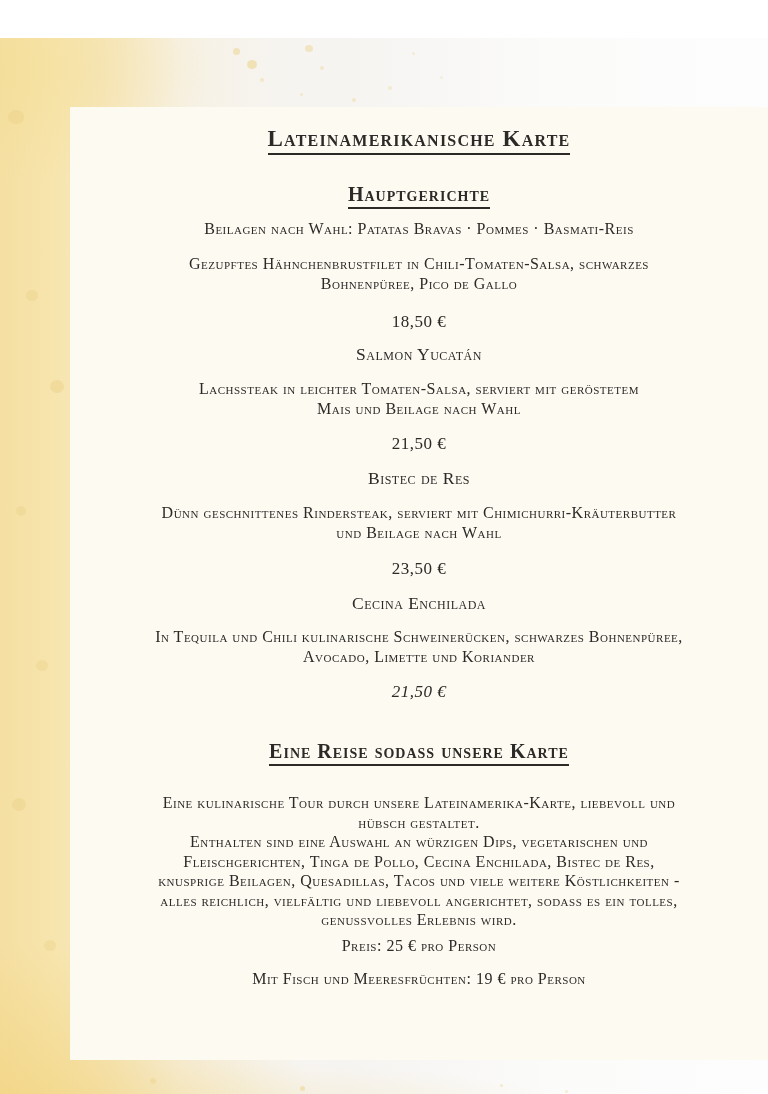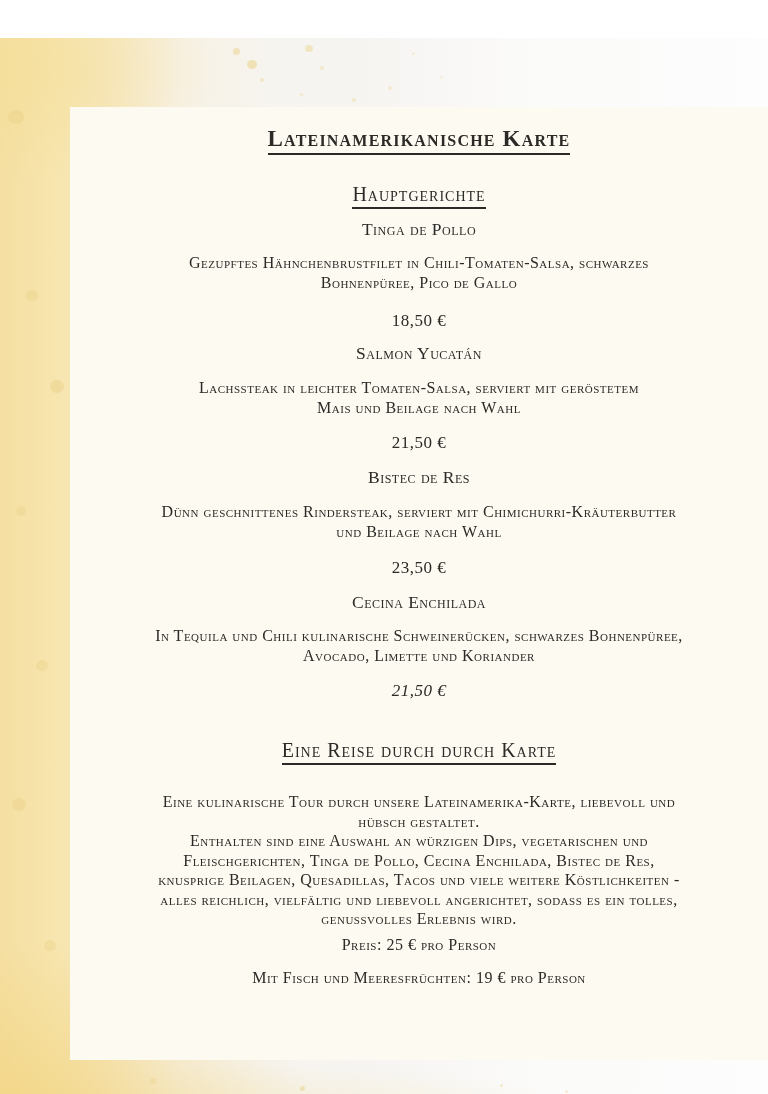--- a/index.html
+++ b/index.html
@@ -20,21 +20,21 @@
   .speckles { position:absolute; inset:0; filter:blur(0.6px); }
   .sp { position:absolute; border-radius:50%; background:#ecd289; }
 
   
   .panel { position:absolute; left:70px; top:69px; width:698px; height:953px;
     background:#fdfaf2; color:#2b2a27; text-align:center;
     font-variant:small-caps; letter-spacing:0.5px; padding-top:19px; }
 
   .u { border-bottom:2px solid #2b2a27; padding-bottom:2px; }
   .title  { font-size:23px; line-height:26px; letter-spacing:1.2px; font-weight:bold; margin-bottom:30px; }
-  .h2     { font-size:20px; line-height:24px; letter-spacing:1px; font-weight:normal; }
+  .h2     { font-size:20px; line-height:24px; letter-spacing:1px; font-weight:bold; }
   .h2.mc  { margin-bottom:13px; }
   .h2.jn  { margin-bottom:30px; }
   .note   { font-size:16px; line-height:20px; margin-bottom:15px; }
   .iname  { font-size:17.5px; line-height:21px; margin-bottom:13px; }
   .idesc  { font-size:16px; line-height:19.5px; margin:0 auto; }
   .iprice { font-size:17px; line-height:20px; }
   .iprice.italic { font-style:italic; }
   .d1 { max-width:480px; margin-bottom:19px; }
   .d2 { max-width:455px; margin-bottom:16px; }
   .d3 { max-width:515px; margin-bottom:17px; }
@@ -87,38 +87,38 @@
     <div class="sp" style="left:610px;top:1076px;width:4px;height:4px;opacity:.3"></div>
     <div class="sp" style="left:650px;top:1060px;width:3px;height:3px;opacity:.25"></div>
   </div>
 
   <div class="panel">
 
     <div class="title"><span class="u">Lateinamerikanische Karte</span></div>
 
     <div class="h2 mc"><span class="u">Hauptgerichte</span></div>
 
+    <div class="note">Beilagen nach Wahl: Patatas Bravas · Pommes · Basmati-Reis</div>
 
-    <div class="iname">Tinga de Pollo</div>
     <div class="idesc d1">Gezupftes Hähnchenbrustfilet in Chili-Tomaten-Salsa, schwarzes Bohnenpüree, Pico de Gallo</div>
     <div class="iprice p1after">18,50 €</div>
 
     <div class="iname m-i2">Salmon Yucatán</div>
     <div class="idesc d2">Lachssteak in leichter Tomaten-Salsa, serviert mit geröstetem Mais und Beilage nach Wahl</div>
     <div class="iprice p2after">21,50 €</div>
 
     <div class="iname m-i3">Bistec de Res</div>
     <div class="idesc d3">Dünn geschnittenes Rindersteak, serviert mit Chimichurri-Kräuterbutter und Beilage nach Wahl</div>
     <div class="iprice p3after">23,50 €</div>
 
     <div class="iname m-i4">Cecina Enchilada</div>
     <div class="idesc d4">In Tequila und Chili kulinarische Schweinerücken, schwarzes Bohnenpüree, Avocado, Limette und Koriander</div>
     <div class="iprice italic p4after">21,50 €</div>
 
-    <div class="h2 jn"><span class="u">Eine Reise durch durch Karte</span></div>
+    <div class="h2 jn"><span class="u">Eine Reise sodass unsere Karte</span></div>
 
     <div class="para">Eine kulinarische Tour durch unsere Lateinamerika-Karte, liebevoll und hübsch gestaltet.</div>
     <div class="para last">Enthalten sind eine Auswahl an würzigen Dips, vegetarischen und Fleischgerichten, Tinga de Pollo, Cecina Enchilada, Bistec de Res, knusprige Beilagen, Quesadillas, Tacos und viele weitere Köstlichkeiten - alles reichlich, vielfältig und liebevoll angerichtet, sodass es ein tolles, genussvolles Erlebnis wird.</div>
 
     <div class="priceline first">Preis: 25 € pro Person</div>
     <div class="priceline">Mit Fisch und Meeresfrüchten: 19 € pro Person</div>
 
   </div>
 </div>
 

